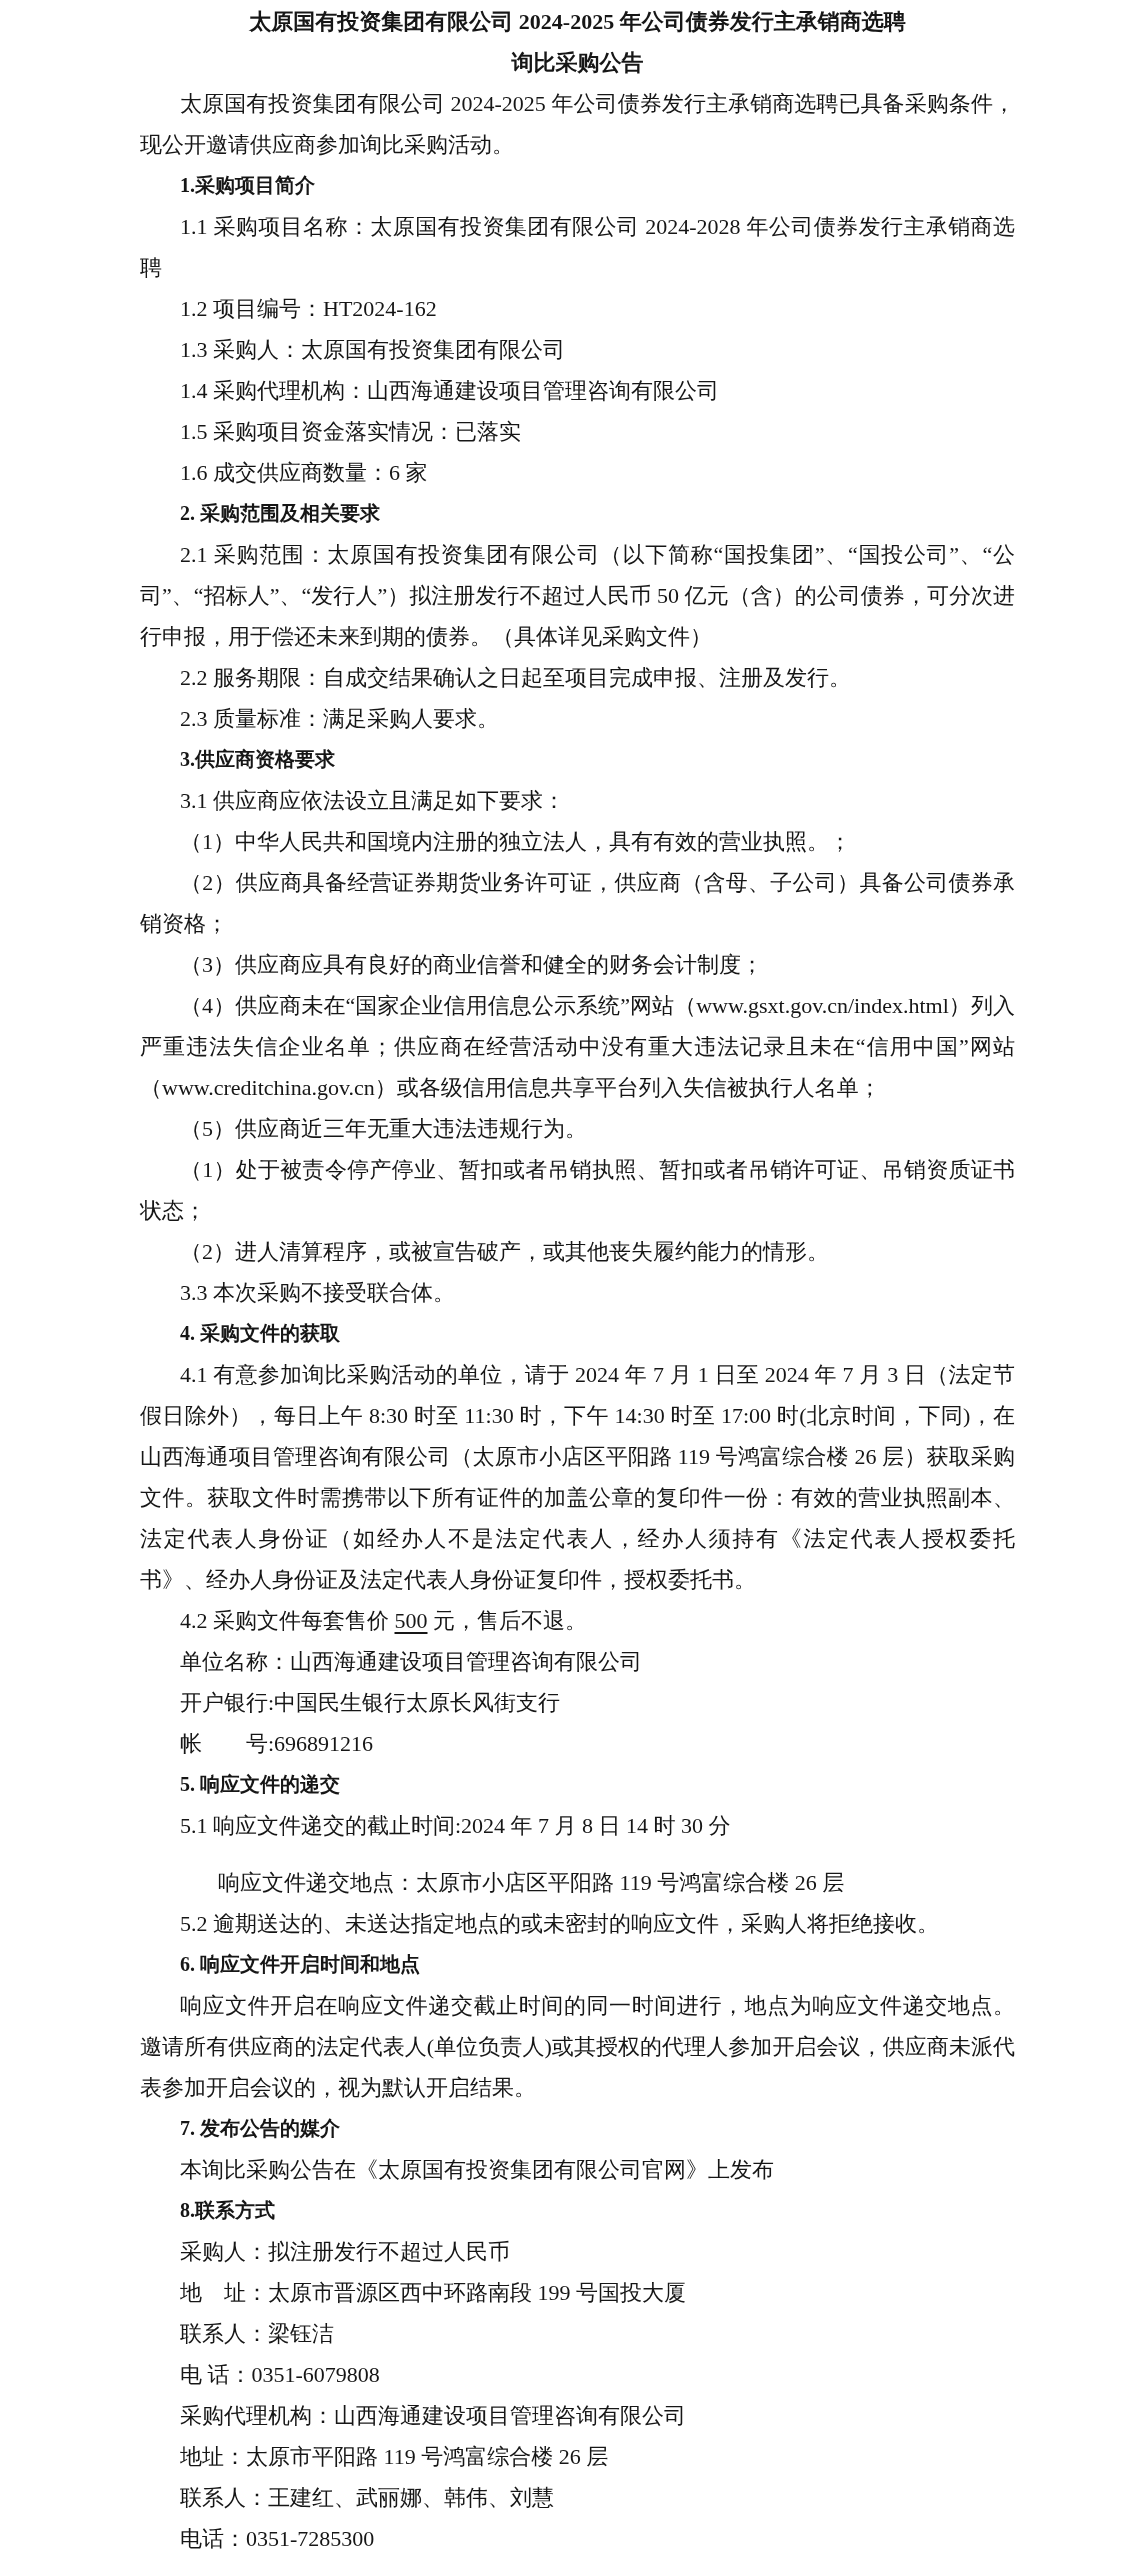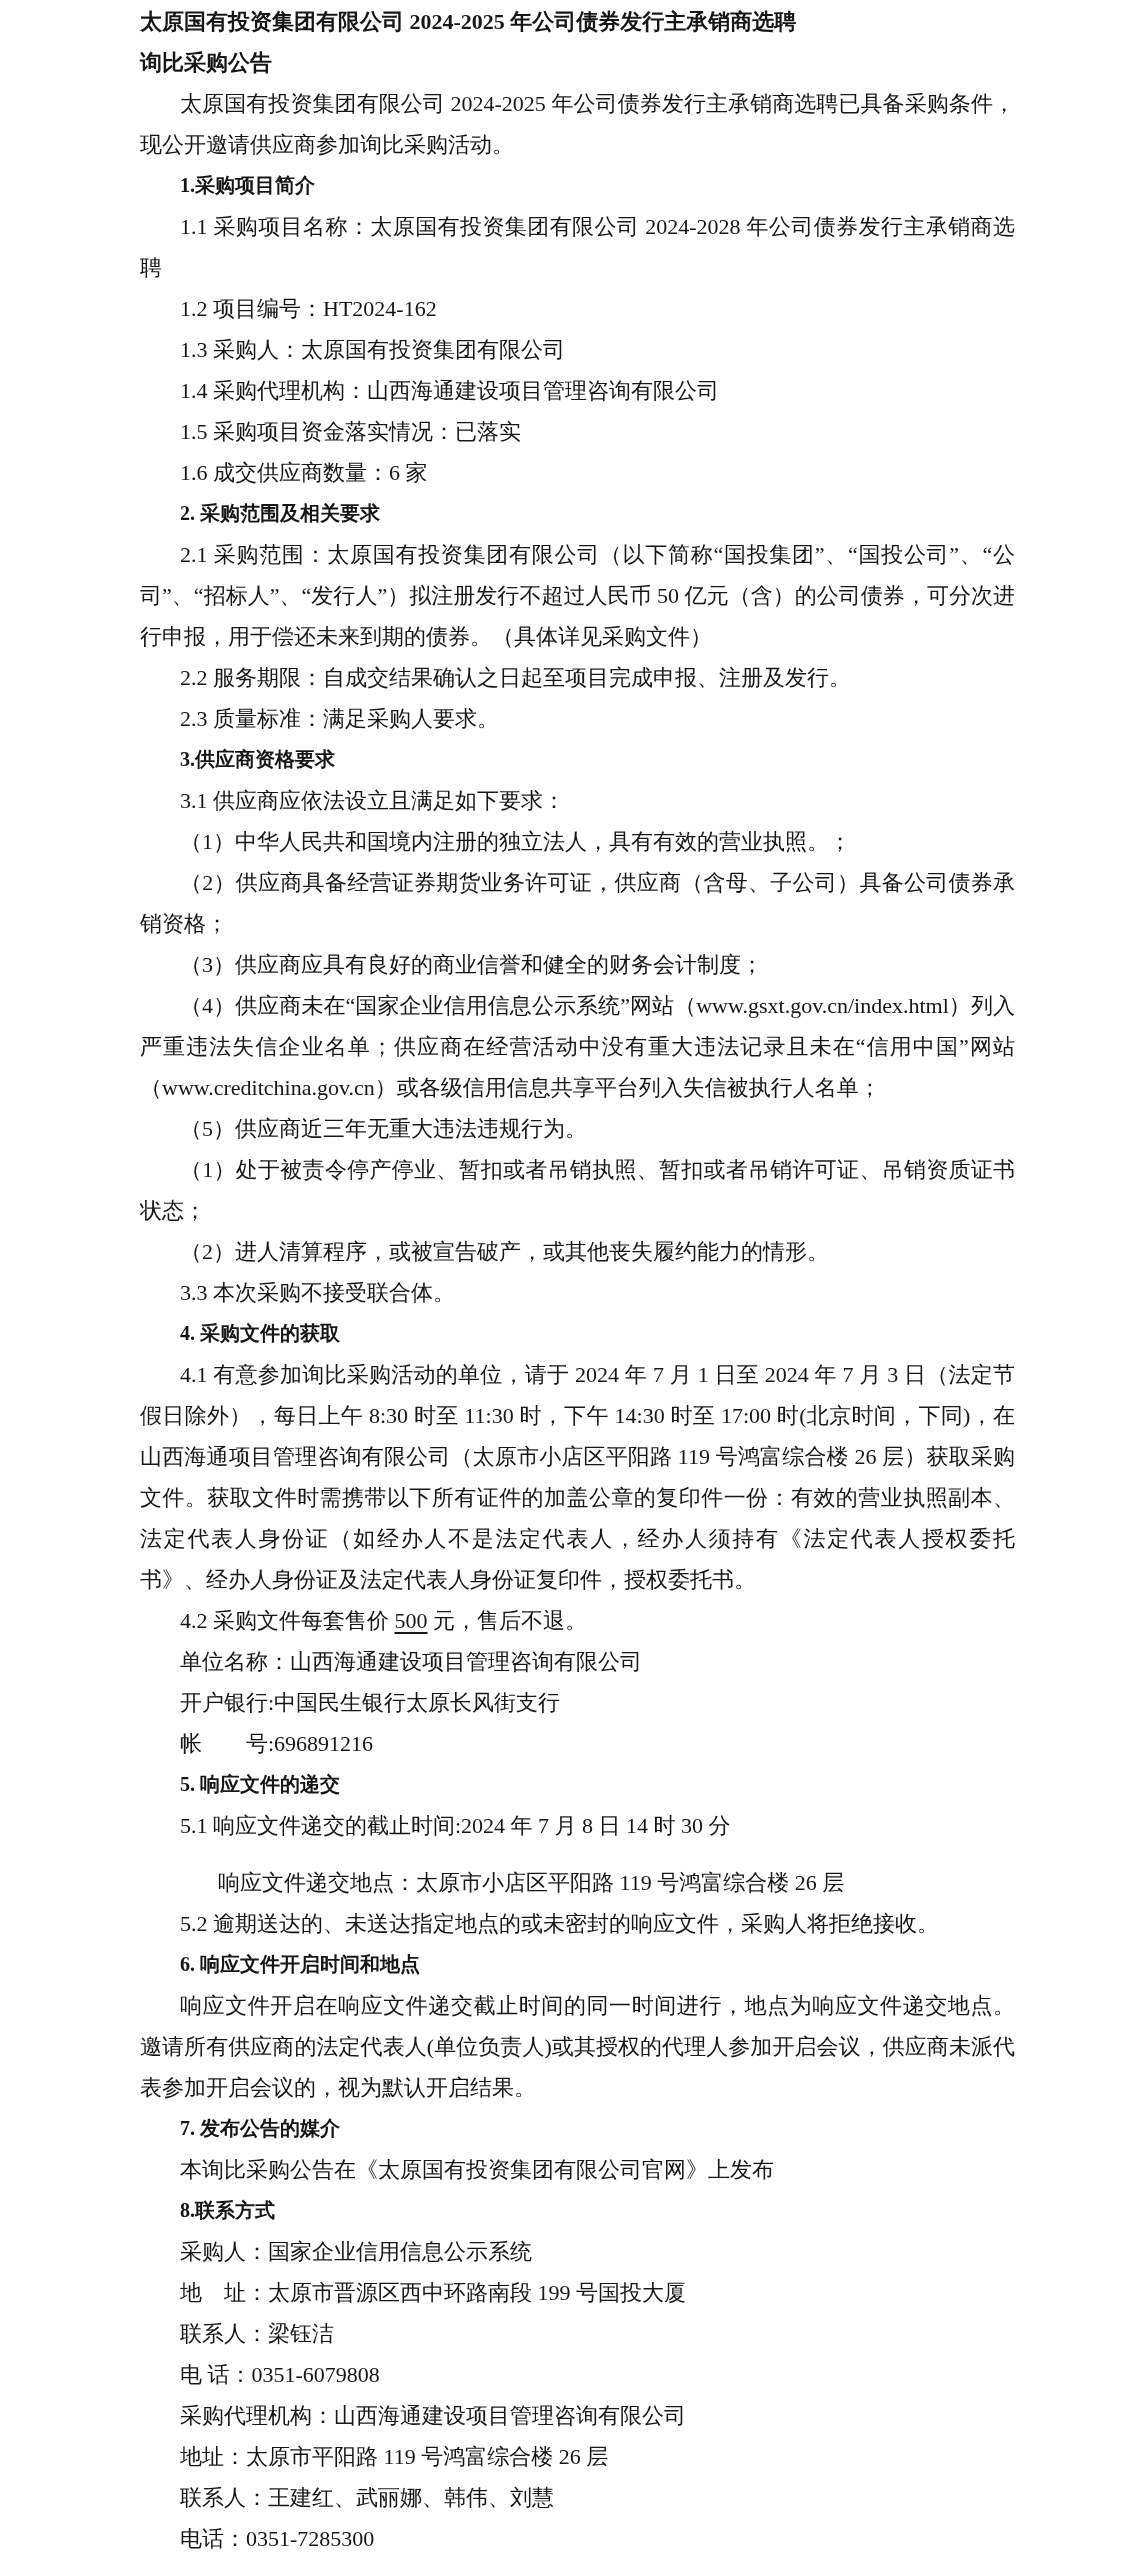--- a/index.html
+++ b/index.html
@@ -9,21 +9,21 @@
     box-sizing:border-box;
     background:#ffffff;
     color:#161616;
     font-family:"Liberation Serif","DejaVu Serif",serif;
     font-size:22px;
     line-height:41px;
     padding:1.4px 127px 43px 140px;
   }
   .page div,.page p,.page h2{margin:0;padding:0;}
   .doc-title{
-    text-align:left;
+    text-align:center;
     font-weight:bold;
     font-size:22px;
   }
   .hd{
     font-weight:bold;
     font-size:20px;
     text-indent:40px;
     text-align:justify;
   }
   .para{
@@ -87,21 +87,21 @@
   <p class="para place">响应文件递交地点：太原市小店区平阳路 119 号鸿富综合楼 26 层</p>
   <p class="para">5.2 逾期送达的、未送达指定地点的或未密封的响应文件，采购人将拒绝接收。</p>
 
   <h2 class="hd">6. 响应文件开启时间和地点</h2>
   <p class="para">响应文件开启在响应文件递交截止时间的同一时间进行，地点为响应文件递交地点。邀请所有供应商的法定代表人(单位负责人)或其授权的代理人参加开启会议，供应商未派代表参加开启会议的，视为默认开启结果。</p>
 
   <h2 class="hd">7. 发布公告的媒介</h2>
   <p class="para">本询比采购公告在《太原国有投资集团有限公司官网》上发布</p>
 
   <h2 class="hd">8.联系方式</h2>
-  <p class="para">采购人：国家企业信用信息公示系统</p>
+  <p class="para">采购人：拟注册发行不超过人民币</p>
   <p class="para">地　址：太原市晋源区西中环路南段 199 号国投大厦</p>
   <p class="para">联系人：梁钰洁</p>
   <p class="para">电 话：0351-6079808</p>
   <p class="para">采购代理机构：山西海通建设项目管理咨询有限公司</p>
   <p class="para">地址：太原市平阳路 119 号鸿富综合楼 26 层</p>
   <p class="para">联系人：王建红、武丽娜、韩伟、刘慧</p>
   <p class="para">电话：0351-7285300</p>
 
 </div>
 

